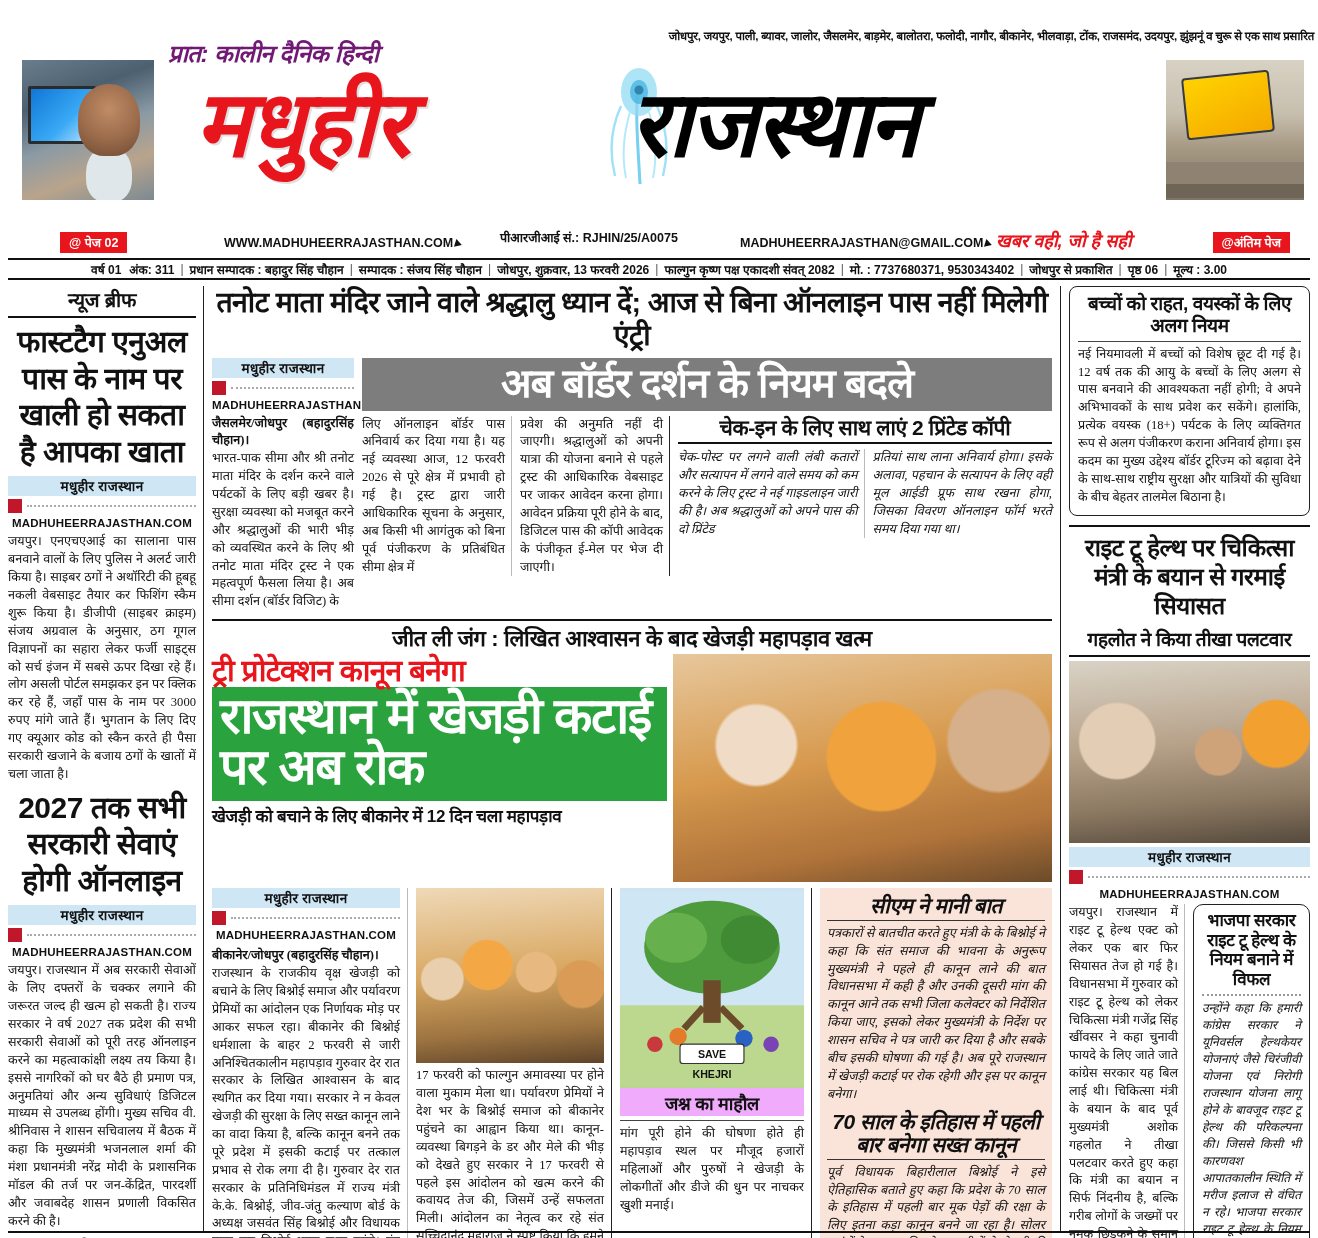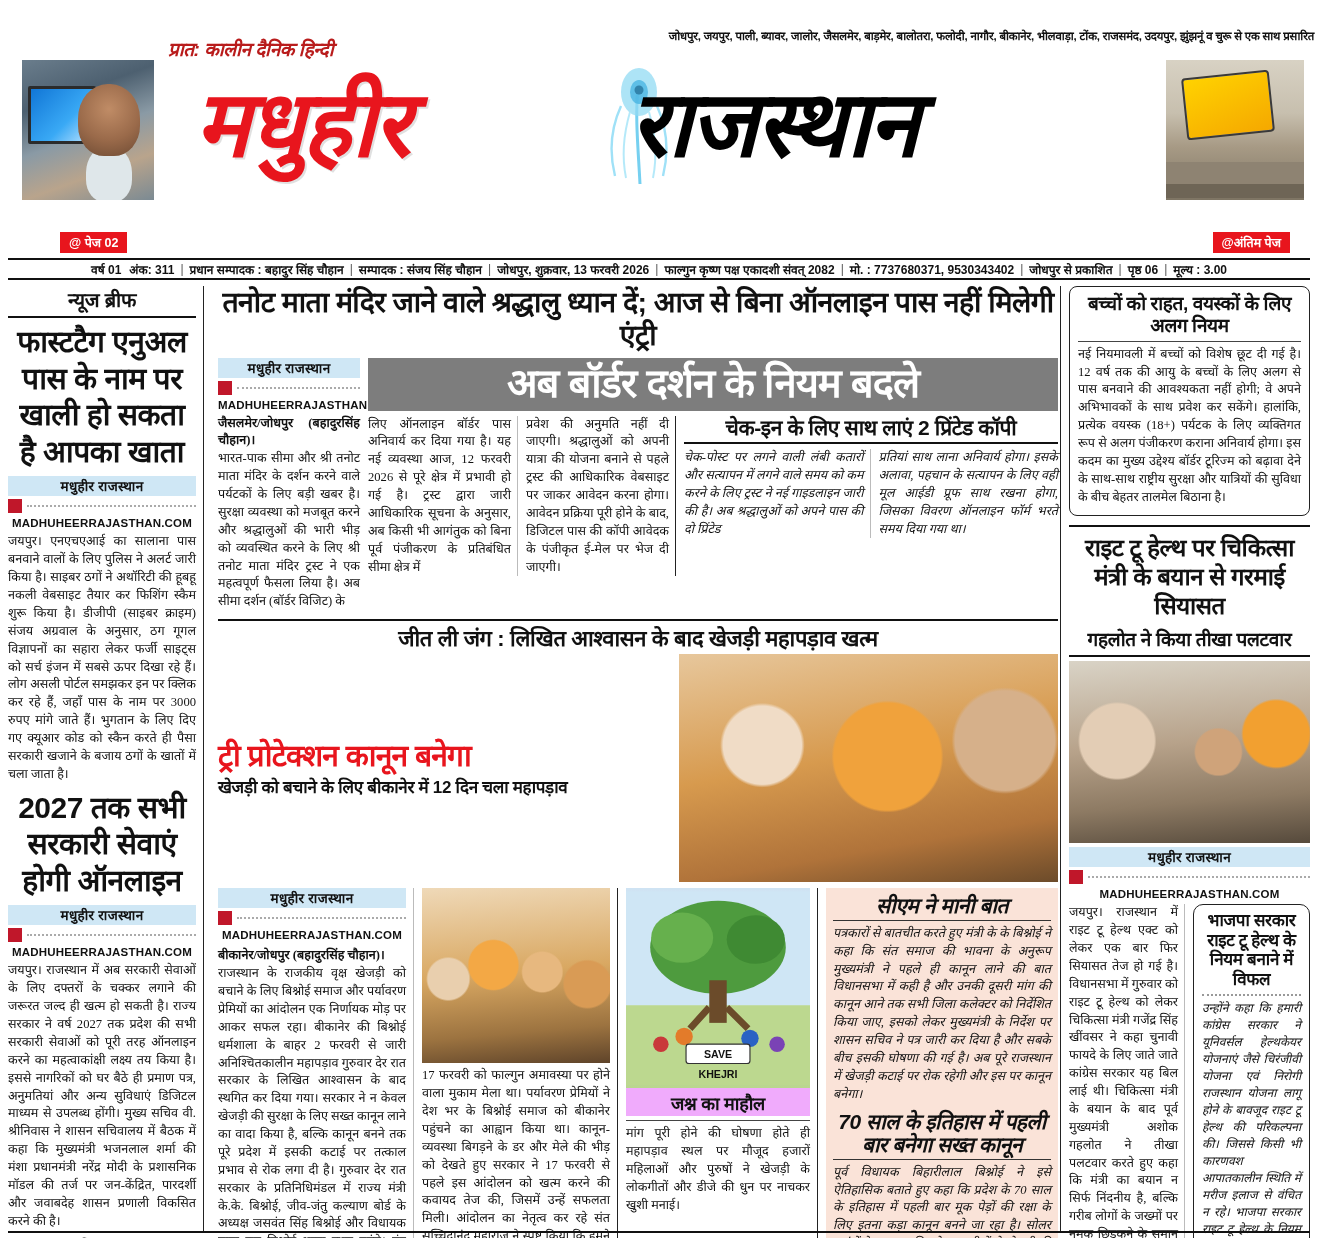--- a/index.html
+++ b/index.html
@@ -15,22 +15,22 @@
 
   
   .masthead { position: relative; height: 228px; padding: 0 8px; }
   .dist-line {
     position: absolute; left: 448px; top: 28px; width: 866px;
     font-size: 11.5px; font-weight: bold; letter-spacing: -0.2px;
     color: #111; white-space: nowrap; text-align: right;
   }
   .kicker {
     position: absolute; left: 168px; top: 36px;
-    font-size: 19px; font-weight: bold; font-style: italic;
-    color: #b91c1c; letter-spacing: -0.5px;
+    font-size: 24px; font-weight: bold; font-style: italic;
+    color: #701a75; letter-spacing: -0.5px;
   }
   .logo-wrap { position: absolute; left: 175px; top: 62px; width: 960px; height: 130px; }
   .logo-madhuheer {
     position: absolute; left: 20px; top: 0;
     font-size: 92px; font-weight: bold; font-style: italic;
     color: #e8151d; letter-spacing: -2px;
     text-shadow: 2px 2px 0 rgba(0,0,0,.12);
     line-height: 1.35;
   }
   .logo-rajasthan {
@@ -99,21 +99,21 @@
     display: flex; align-items: center; justify-content: center;
     font-size: 12px; font-weight: bold; padding: 0 6px; white-space: nowrap;
   }
   .infobar span { padding: 0 4px; }
   .infobar .sep { color:#555; font-weight:normal; padding:0 2px; }
 
   
   .content { position: absolute; left: 8px; top: 286px; width: 1302px; height: 946px; }
 
   .col-left { position: absolute; left: 0; top: 0; width: 196px; height: 946px; border-right: 1.5px solid #222; padding-right: 7px;}
-  .col-main { position: absolute; left: 210px; top: 0; width: 840px; height: 946px; }
+  .col-main { position: absolute; left: 204px; top: 0; width: 840px; height: 946px; }
   .col-right{ position: absolute; left: 1052px; top: 0; width: 250px; height: 946px; }
 
   
   .brief-title {
     text-align: center; font-size: 20px; font-weight: bold; letter-spacing: -.3px;
     padding-bottom: 3px; border-bottom: 2px solid #111; margin-bottom: 6px;
   }
   .lead-head {
     font-size: 30px; font-weight: bold; line-height: 1.22; text-align: center;
     letter-spacing: -.5px; margin-bottom: 6px;
@@ -238,20 +238,30 @@
       <div class="logo-madhuheer">मधुहीर</div>
       <div class="logo-rajasthan">राजस्थान</div>
     </div>
 
     <div class="photo-right"></div>
 
     <div class="badge-left">@ पेज 02</div>
     <div class="badge-right">@अंतिम पेज</div>
   </div>
 
+  <div class="masthead-links">
+    <div class="ml web">
+      <span>WWW.MADHUHEERRAJASTHAN.COM</span><span class="cursor"></span>
+    </div>
+    <div class="ml prg">पीआरजीआई सं.: RJHIN/25/A0075</div>
+    <div class="ml mail">
+      <span>MADHUHEERRAJASTHAN@GMAIL.COM</span><span class="cursor"></span>
+    </div>
+    <div class="tagline">खबर वही, जो है सही</div>
+  </div>
 
   <div class="infobar">
     <span>वर्ष 01</span>
     <span>अंक: 311</span>
     <span class="sep">|</span>
     <span>प्रधान सम्पादक : बहादुर सिंह चौहान</span>
     <span class="sep">|</span>
     <span>सम्पादक : संजय सिंह चौहान</span>
     <span class="sep">|</span>
     <span>जोधपुर, शुक्रवार, 13 फरवरी 2026</span>
@@ -341,23 +351,24 @@
             </div>
           </div>
         </div>
       </div>
 
       <div class="rule-thick" style="margin-top:8px;"></div>
 
       <div>
         <div class="mid-kicker">जीत ली जंग : लिखित आश्वासन के बाद खेजड़ी महापड़ाव खत्म</div>
 
-        <div style="display:flex; gap:6px; margin-top:3px;align-items:center;">
+        <div style="display:flex; gap:6px; margin-top:3px;">
           <div style="width:455px; flex:none;">
             <div class="red-band">ट्री प्रोटेक्शन कानून बनेगा</div>
+            <div class="green-band">राजस्थान में खेजड़ी कटाई पर अब रोक</div>
             <div class="green-cap">खेजड़ी को बचाने के लिए बीकानेर में 12 दिन चला महापड़ाव</div>
           </div>
           <div class="photo saints" style="flex:1; height:228px;"></div>
         </div>
 
         <div style="display:flex; gap:8px; margin-top:6px;">
 
           <div style="width:196px; flex:none; border-right:1px solid #bbb; padding-right:7px;">
             <div class="byline-box">मधुहीर राजस्थान</div>
             <div class="site-row">

